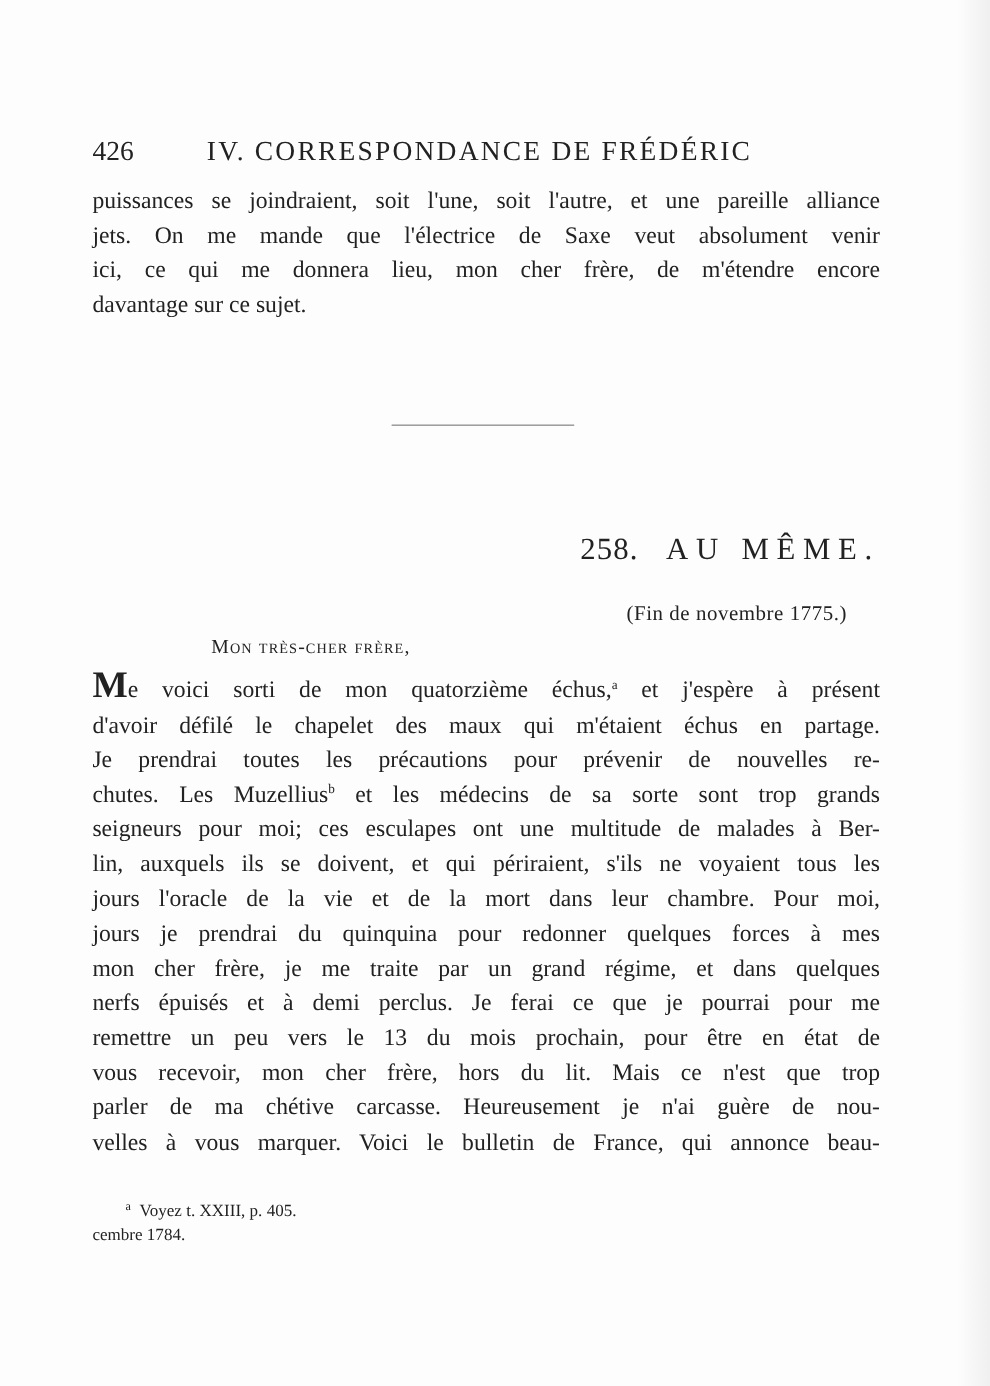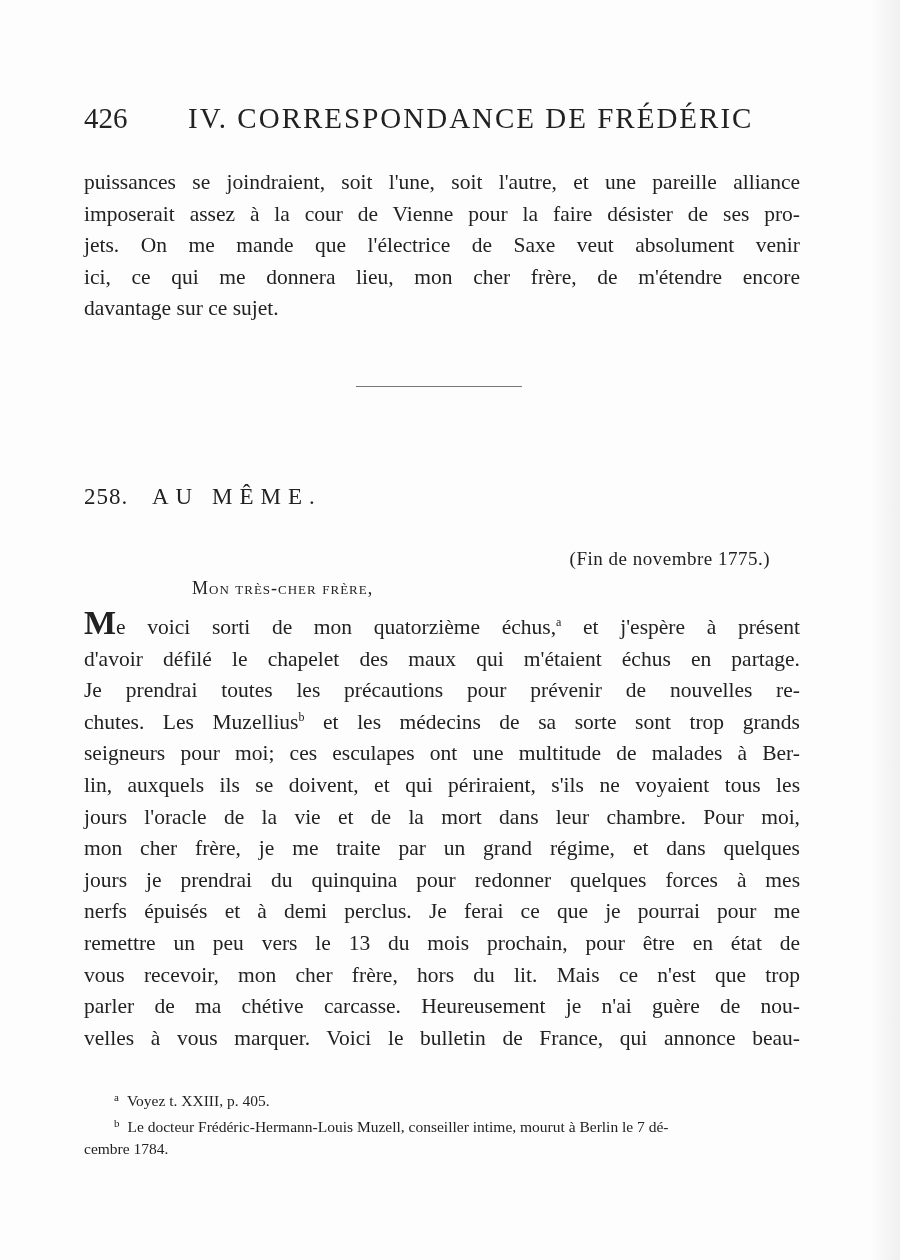--- a/index.html
+++ b/index.html
@@ -9,42 +9,42 @@
       font-family: "Liberation Serif", "DejaVu Serif", serif;
       color: #222;
       position: relative;
     }
     .edge-shade {
       position: absolute; top: 0; right: 0; width: 30px; height: 1260px;
       background: linear-gradient(to right, rgba(253,253,253,0), rgba(238,238,238,0.9));
     }
     .page { position: absolute; left: 84px; top: 0; width: 716px; }
     .running-head {
-      position: absolute; top: 102px; left: 0; width: 716px; height: 36px;
-      font-size: 29px; letter-spacing: 2px; text-align: center;
+      position: absolute; top: 124px; left: 0; width: 716px; height: 36px;
+      font-size: 25px; letter-spacing: 2px; text-align: center;
     }
     .page-number { position: absolute; left: 0; top: 0; letter-spacing: 0; }
     .running-title { position: absolute; left: 104px; top: 0; }
     .body-text {
       position: absolute; left: 0; width: 716px;
       font-size: 21.5px; line-height: 31.6px;
     }
     .line {
       display: block; height: 31.6px; white-space: nowrap;
       text-align: justify; text-align-last: justify;
     }
     .line.last { text-align-last: left; }
     .cont-text { top: 167px; }
     .separator {
       position: absolute; top: 386px; left: 272px; width: 166px; height: 1px;
       background: #777;
     }
     .letter-title {
-      position: absolute; top: 484px; left: 0; width: 716px; text-align: left;
-      font-size: 23px;
+      position: absolute; top: 484px; left: 0; width: 716px; text-align: right;
+      font-size: 28px;
     }
     .letter-title .num { letter-spacing: 1px; margin-right: 18px; }
     .letter-title .title-text { letter-spacing: 7px; }
     .dateline {
       position: absolute; top: 548px; right: 30px;
       font-size: 19px; letter-spacing: 0.5px;
     }
     .salutation {
       position: absolute; top: 578px; left: 108px;
       font-size: 18px; letter-spacing: 1px;
@@ -68,21 +68,20 @@
 
 <div class="page">
 
   <div class="running-head">
     <span class="page-number">426</span>
     <span class="running-title">IV. CORRESPONDANCE DE FRÉDÉRIC</span>
   </div>
 
   <div class="body-text cont-text">
     <span class="line">puissances se joindraient, soit l'une, soit l'autre, et une pareille alliance</span>
-    <span class="line">imposerait assez à la cour de Vienne pour la faire désister de ses pro-</span>
     <span class="line">jets. On me mande que l'électrice de Saxe veut absolument venir</span>
     <span class="line">ici, ce qui me donnera lieu, mon cher frère, de m'étendre encore</span>
     <span class="line last">davantage sur ce sujet.</span>
   </div>
 
   <div class="separator"></div>
 
   <div class="letter-title">
     <span class="num">258.</span>
     <span class="title-text">AU MÊME.</span>
@@ -93,28 +92,27 @@
   <div class="salutation">Mon très-cher frère,</div>
 
   <div class="body-text letter-text">
     <span class="line"><span class="dropcap">M</span><span>e voici sorti de mon quatorzième échus,</span><sup>a</sup><span> et j'espère à présent</span></span>
     <span class="line">d'avoir défilé le chapelet des maux qui m'étaient échus en partage.</span>
     <span class="line">Je prendrai toutes les précautions pour prévenir de nouvelles re-</span>
     <span class="line"><span>chutes. Les Muzellius</span><sup>b</sup><span> et les médecins de sa sorte sont trop grands</span></span>
     <span class="line">seigneurs pour moi; ces esculapes ont une multitude de malades à Ber-</span>
     <span class="line">lin, auxquels ils se doivent, et qui périraient, s'ils ne voyaient tous les</span>
     <span class="line">jours l'oracle de la vie et de la mort dans leur chambre. Pour moi,</span>
+    <span class="line">jours je prendrai du quinquina pour redonner quelques forces à mes</span>
     <span class="line">mon cher frère, je me traite par un grand régime, et dans quelques</span>
-    <span class="line">jours je prendrai du quinquina pour redonner quelques forces à mes</span>
     <span class="line">nerfs épuisés et à demi perclus. Je ferai ce que je pourrai pour me</span>
     <span class="line">remettre un peu vers le 13 du mois prochain, pour être en état de</span>
     <span class="line">vous recevoir, mon cher frère, hors du lit. Mais ce n'est que trop</span>
     <span class="line">parler de ma chétive carcasse. Heureusement je n'ai guère de nou-</span>
     <span class="line">velles à vous marquer. Voici le bulletin de France, qui annonce beau-</span>
   </div>
 
   <div class="footnotes">
     <span class="fn indent"><span class="fn-mark">a</span><span>Voyez t. XXIII, p. 405.</span></span>
-    <span class="fn indent"><span class="fn-mark">b</span><span>Le docteur Frédéric-Hermann-Louis Muzell, conseiller intime, mourut à Berlin le 7 dé-</span></span>
     <span class="fn">cembre 1784.</span>
   </div>
 
 </div>
 
 </body></html>

